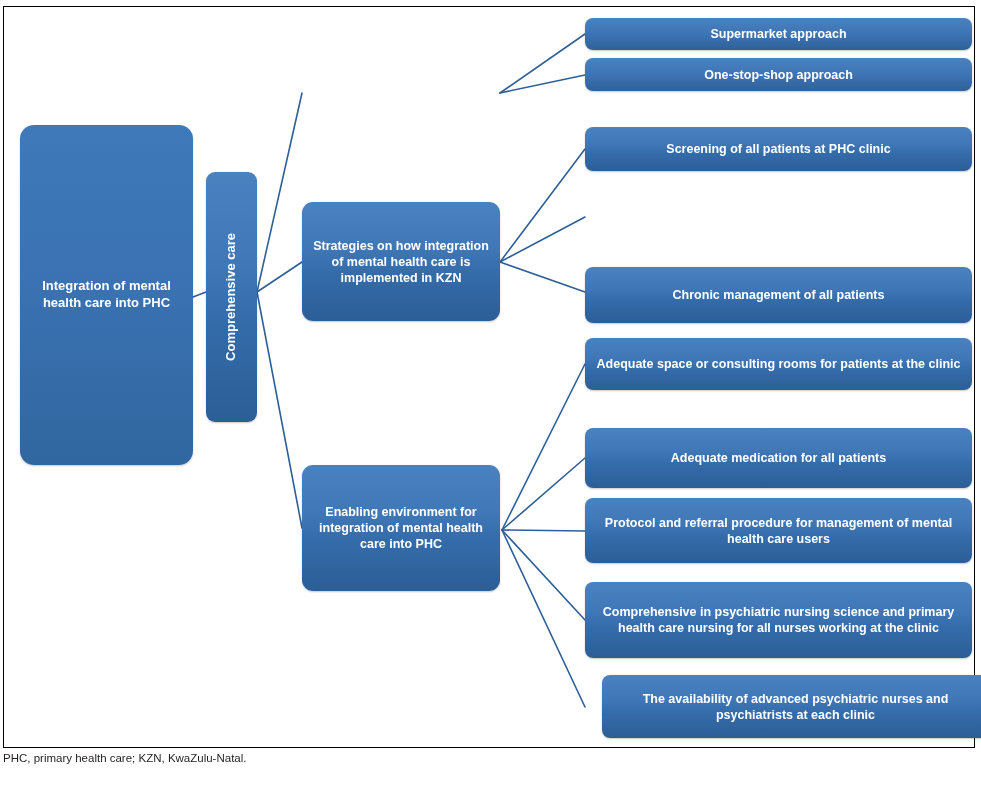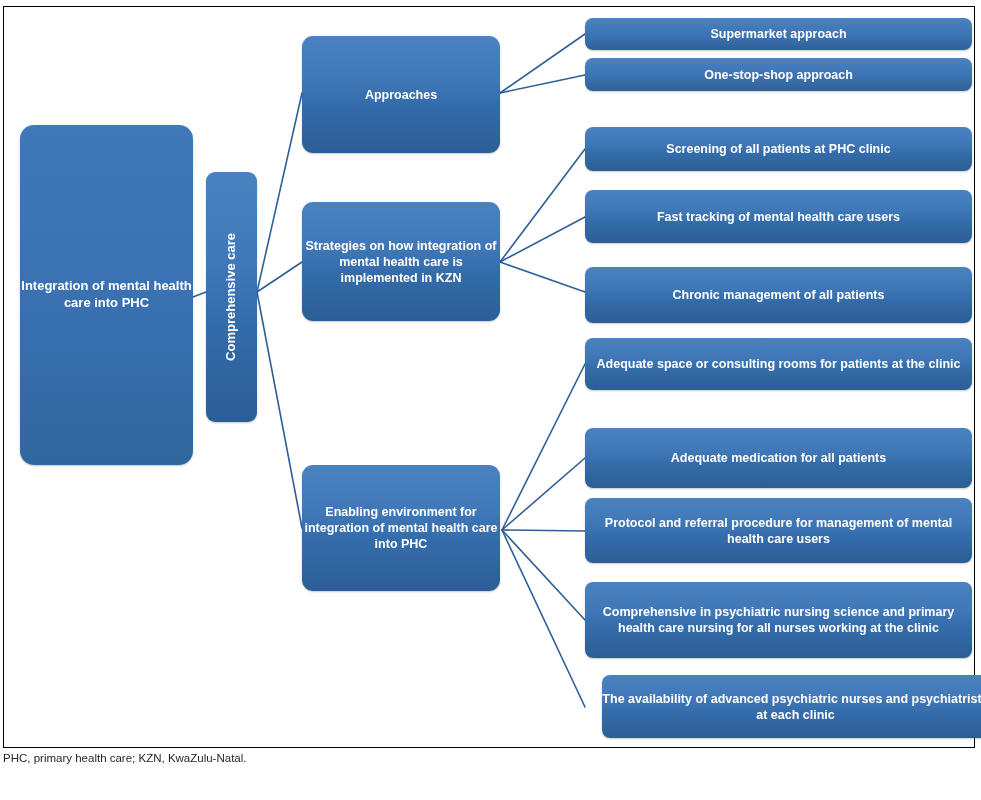--- a/index.html
+++ b/index.html
@@ -23,21 +23,21 @@
     position:absolute;
     box-sizing:border-box;
     border-radius:9px;
     background:linear-gradient(to bottom,#4a82c0 0%,#4077b7 38%,#336ba9 62%,#2c5e96 100%);
     color:#ffffff;
     font-weight:bold;
     display:flex;align-items:center;justify-content:center;
     text-align:center;
     line-height:1.28;
     box-shadow:0 1px 2px rgba(0,0,0,0.22);
-    padding:2px 0;
+    padding:2px 8px;
   }
   .node.flat{
     background:linear-gradient(to bottom,#4a82c0 0%,#3d74b4 50%,#2f6199 100%);
   }
 
   
   #node-root{
     left:20px;top:125px;width:173px;height:340px;
     border-radius:14px;
     font-size:13px;
@@ -118,23 +118,20 @@
   </svg>
 
   <div class="node" id="node-root">
     <span>Integration of mental health care into PHC</span>
   </div>
 
   <div class="node" id="node-comprehensive">
     <span class="vtext">Comprehensive care</span>
   </div>
 
-  <div class="node mid" id="node-approaches">
-    <span>Approaches</span>
-  </div>
 
   <div class="node mid" id="node-strategies">
     <span>Strategies on how integration of mental health care is implemented in KZN</span>
   </div>
 
   <div class="node mid" id="node-enabling">
     <span>Enabling environment for integration of mental health care into PHC</span>
   </div>
 
   <div class="node leaf flat" id="leaf-supermarket">
@@ -142,23 +139,20 @@
   </div>
 
   <div class="node leaf flat" id="leaf-onestop">
     <span>One-stop-shop approach</span>
   </div>
 
   <div class="node leaf" id="leaf-screening">
     <span>Screening of all patients at PHC clinic</span>
   </div>
 
-  <div class="node leaf" id="leaf-fasttrack">
-    <span>Fast tracking of mental health care users</span>
-  </div>
 
   <div class="node leaf" id="leaf-chronic">
     <span>Chronic management of all patients</span>
   </div>
 
   <div class="node leaf" id="leaf-space">
     <span>Adequate space or consulting rooms for patients at the clinic</span>
   </div>
 
   <div class="node leaf" id="leaf-medication">

